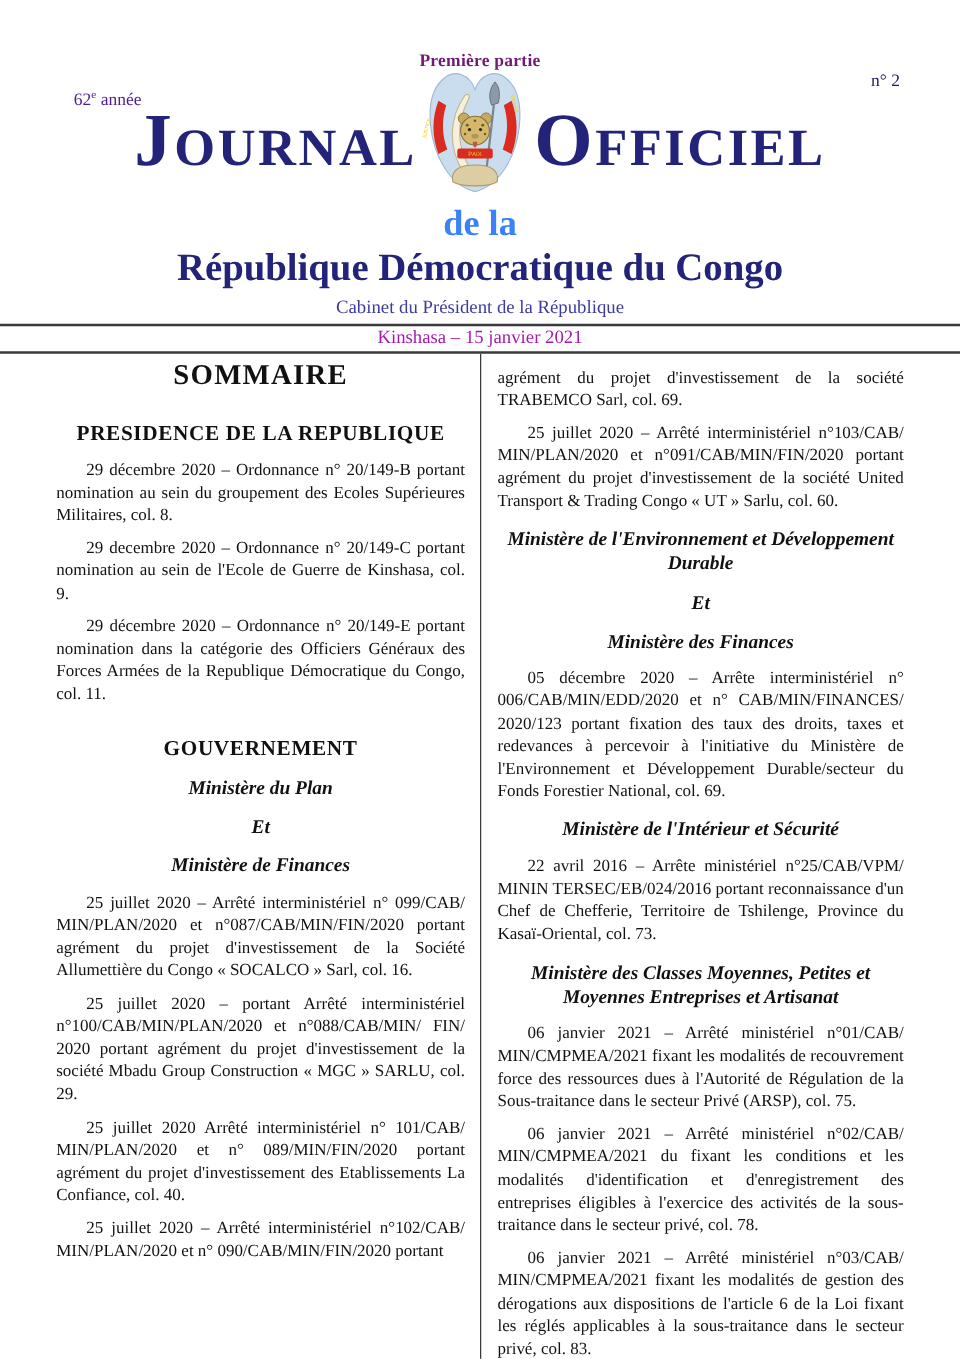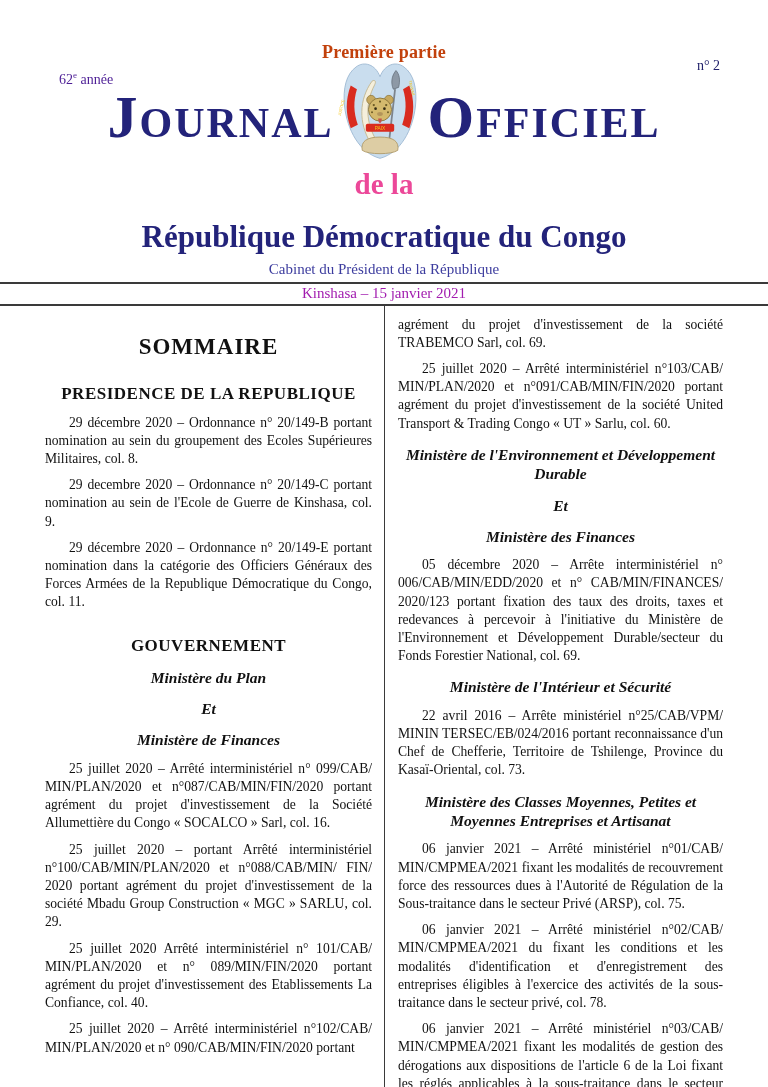--- a/index.html
+++ b/index.html
@@ -6,46 +6,46 @@
   body{
     width:768px;height:1087px;background:#ffffff;overflow:hidden;
     font-family:"Liberation Serif","DejaVu Serif",serif;color:#111111;
     position:relative;
   }
   .page{width:768px;height:1087px;position:relative;}
 
   
   .topbar{position:relative;padding-top:42px;}
   .part-label{
-    text-align:center;font-weight:bold;font-size:18px;color:#c2410c;
+    text-align:center;font-weight:bold;font-size:14px;color:#701a75;
     letter-spacing:.2px;
   }
   .year-label{
     position:absolute;left:59px;top:70px;font-size:14px;color:#4c1d95;
   }
   .year-label sup{font-size:9px;}
   .issue-label{
     position:absolute;right:48px;top:58px;font-size:14px;color:#20206a;text-align:right;
   }
   .masthead{
     display:flex;justify-content:center;align-items:center;gap:4px;
     margin-top:2px;height:104px;
   }
   .masthead-word{
     font-variant:small-caps;font-weight:bold;font-size:60px;color:#23237a;
     letter-spacing:2px;line-height:1;white-space:nowrap;
   }
   .emblem{width:86px;height:102px;flex:0 0 auto;margin-top:-14px;}
   .subtitle-dela{
-    text-align:center;font-weight:bold;font-size:29px;color:#ec4899;
+    text-align:center;font-weight:bold;font-size:29px;color:#3b82f6;
     line-height:1.05;margin-top:0px;
   }
   .subtitle-country{
     text-align:center;font-weight:bold;font-size:31px;color:#23237a;
-    line-height:1.1;margin-top:21px;
+    line-height:1.1;margin-top:3px;
   }
   .cabinet-line{
     text-align:center;font-size:15px;color:#3c3c9e;margin-top:6px;
   }
   .date-band{margin-top:4px;}
   .rule{height:2px;background:#3a3a3a;margin:0 0px;}
   .date-line{
     text-align:center;font-size:15px;color:#a21caf;padding:1px 0 2px;
   }
 
@@ -54,21 +54,21 @@
     display:flex;align-items:stretch;min-height:752px;
     padding:0 44px;box-sizing:border-box;
   }
   .col{flex:1 1 50%;box-sizing:border-box;}
   .col-left{padding:0 12px 0 1px;}
   .col-right{border-left:1px solid #3a3a3a;padding:0 1px 0 13px;}
 
   .blk{margin:0;}
   .doc-title{
     text-align:center;font-weight:bold;font-size:23px;letter-spacing:1px;
-    margin:28px 0 16px;
+    margin:4px 0 16px;
   }
   .section-heading{
     text-align:center;font-weight:bold;font-size:17px;letter-spacing:.5px;
     margin:24px 0 10px;
   }
   .ministry{
     text-align:center;font-weight:bold;font-style:italic;font-size:15.5px;
     margin:12px 0 10px;line-height:1.25;
   }
   .entry{

